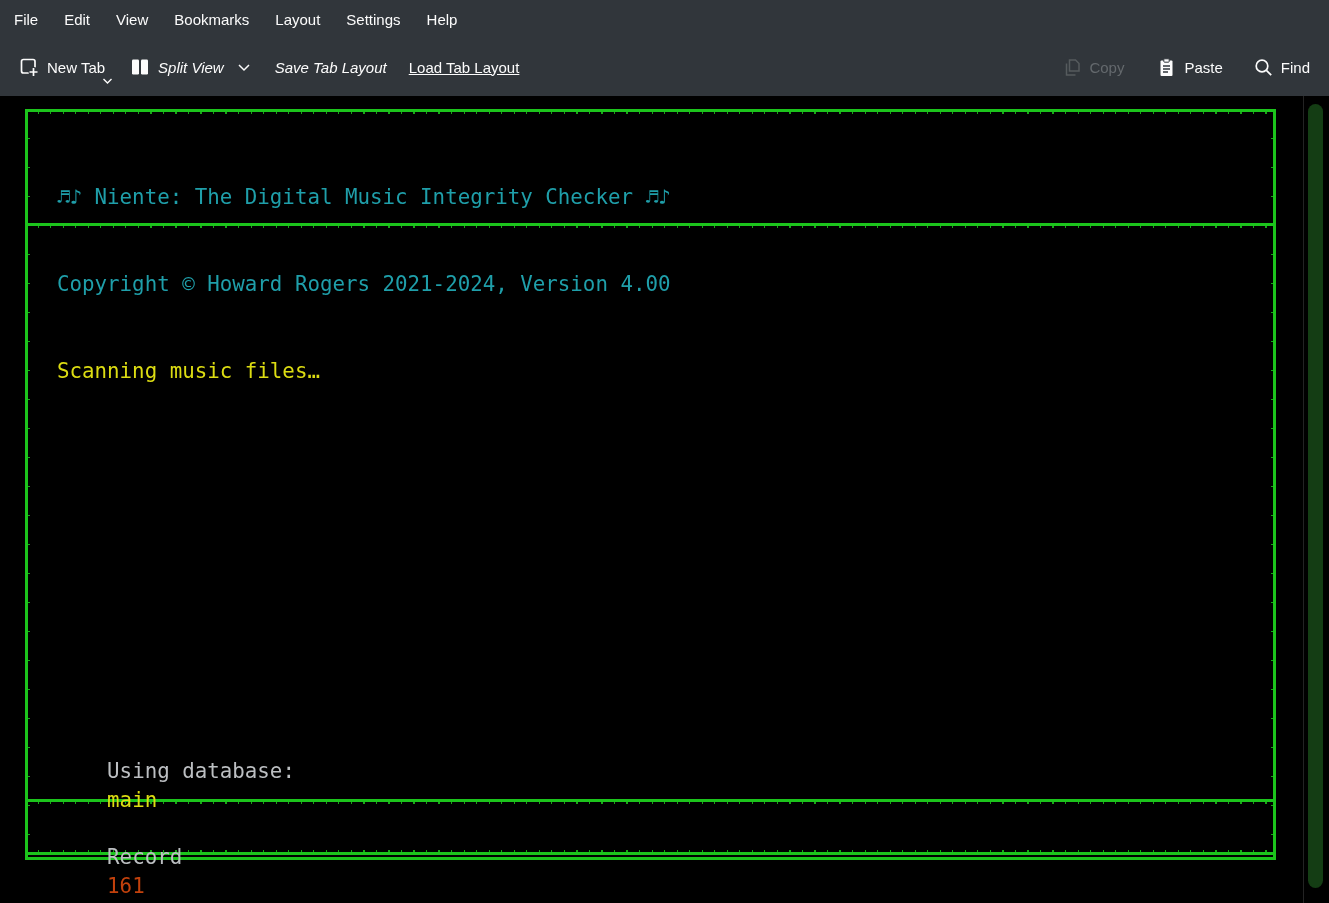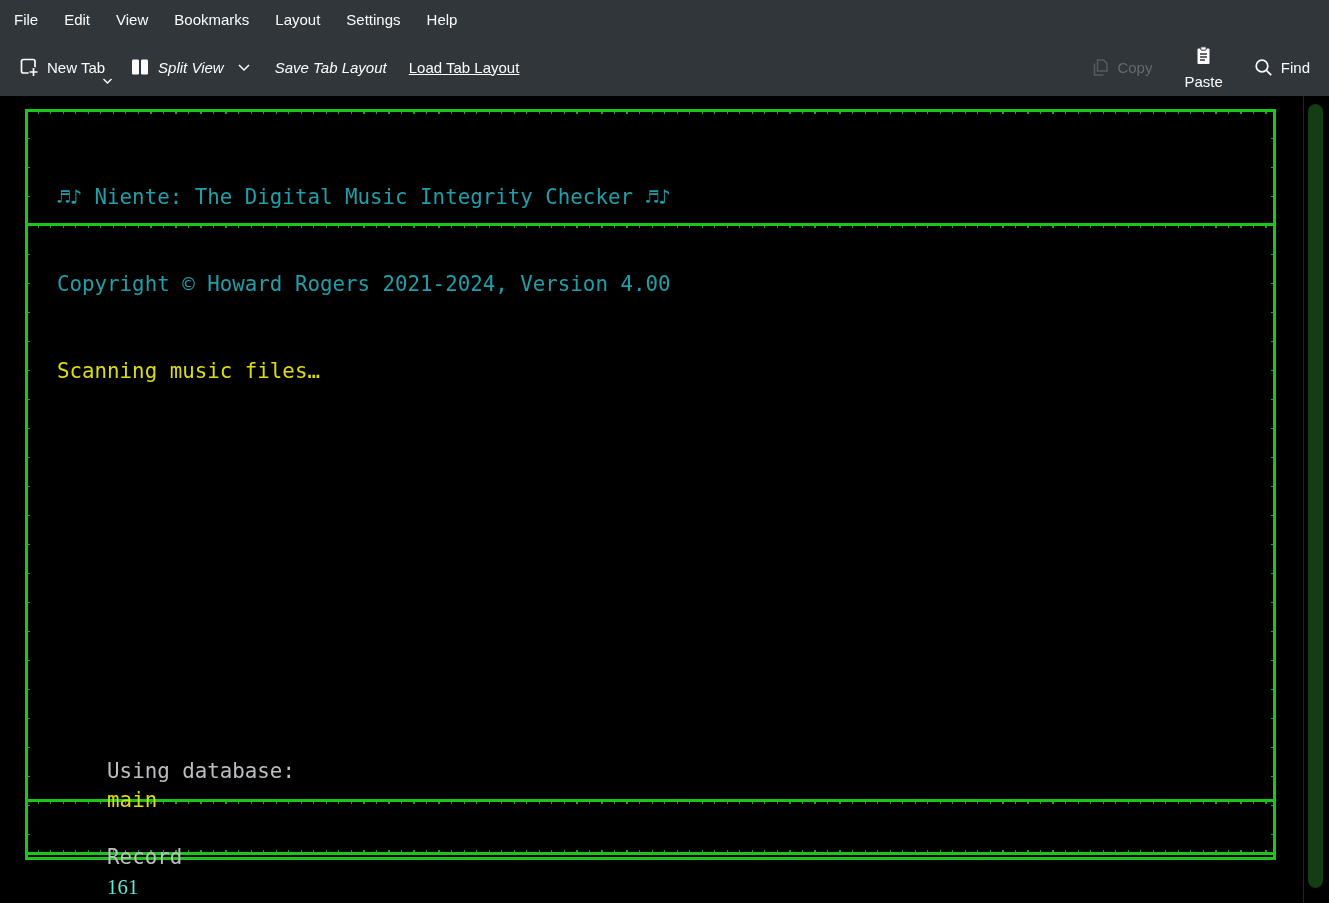--- a/index.html
+++ b/index.html
@@ -11,42 +11,42 @@
   .chrome { position:absolute; top:0; left:0; width:1329px; height:96px; background:#31363b; }
   .menubar { height:38px; display:flex; align-items:center; padding-left:14px; gap:26px; }
   .menu-item { color:#fcfcfc; font-size:15px; cursor:default; }
   .toolbar { height:58px; display:flex; align-items:center; padding:0 19px 0 18px; }
   .tbtn { display:flex; align-items:center; gap:7px; color:#fcfcfc; font-size:15px;
           position:relative; cursor:default; }
   .tbtn svg { display:block; }
   .tbtn.disabled { color:#64696d; }
   .mini-caret { position:absolute; right:-8px; bottom:-8px; }
   .sp { flex:1; } .ml22 { margin-left:22px;text-decoration:underline; } .ml24 { margin-left:24px;font-style:italic; }
-  .ml30 { margin-left:30px; } .ml32 { margin-left:32px;flex-direction:column; }
+  .ml30 { margin-left:30px; } .ml32 { margin-left:32px; }
 
   
   .term { position:absolute; top:96px; left:0; width:1329px; height:807px; background:#000; }
 
   .hline { position:absolute; left:25px; width:1251px; height:3px; background:#1cc41c; }
   .hline.td::after { content:""; position:absolute; left:0; right:0; top:3px; height:2px;
       background:repeating-linear-gradient(to right, rgba(28,196,28,.85) 0 1.2px, transparent 1.2px 12.53px); }
   .hline.tu::before { content:""; position:absolute; left:0; right:0; bottom:3px; height:2px;
       background:repeating-linear-gradient(to right, rgba(28,196,28,.85) 0 1.2px, transparent 1.2px 12.53px); }
   .vline { position:absolute; top:13px; height:750px; width:3px; background:#1cc41c; }
   .vline::after { content:""; position:absolute; top:0; bottom:0; width:2px;
       background:repeating-linear-gradient(to bottom, rgba(28,196,28,.85) 0 1.2px, transparent 1.2px 29px); }
   .vline.vl { left:25px; } .vline.vl::after { left:3px; }
   .vline.vr { left:1273px; } .vline.vr::after { right:3px; }
 
   .mono { position:absolute; left:57px; font-family:"DejaVu Sans Mono", monospace;
           font-size:20.8px; line-height:29px; white-space:pre; }
   .c-cyan { color:#1f9faa; }
   .c-yellow { color:#dcdc12; }
   .c-gray { color:#bcbfc2; }
-  .c-blue { color:#5eead4;font-family:Liberation Serif, serif; }
+  .c-blue { color:#c2410c; }
 
   
   .scrollbar { position:absolute; top:0; right:0; width:26px; height:807px; background:#000;
                border-left:1px solid #232323; }
   .scroll-thumb { position:absolute; left:4px; top:8px; width:15px; height:784px;
                   background:#143d14; border-radius:8px; }
 </style>
 </head>
 <body>
 

